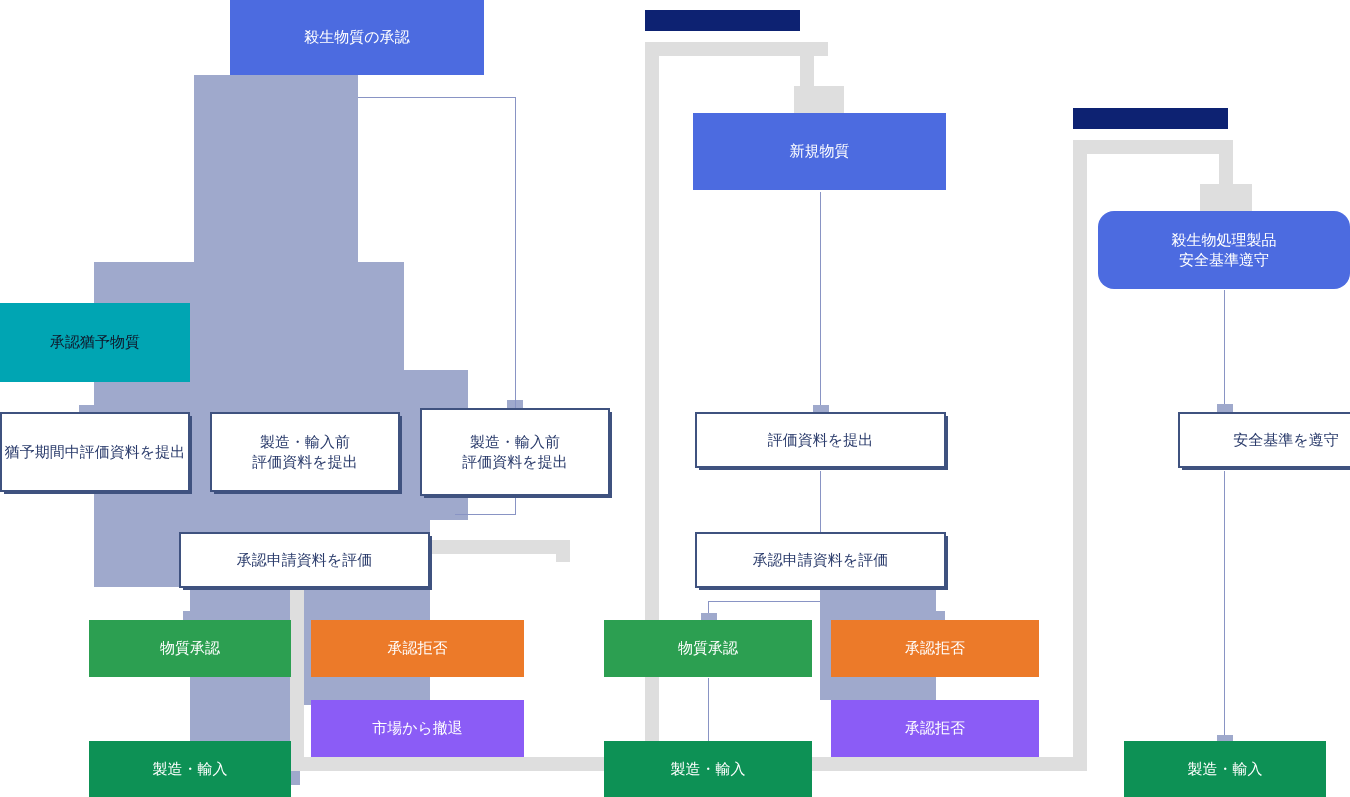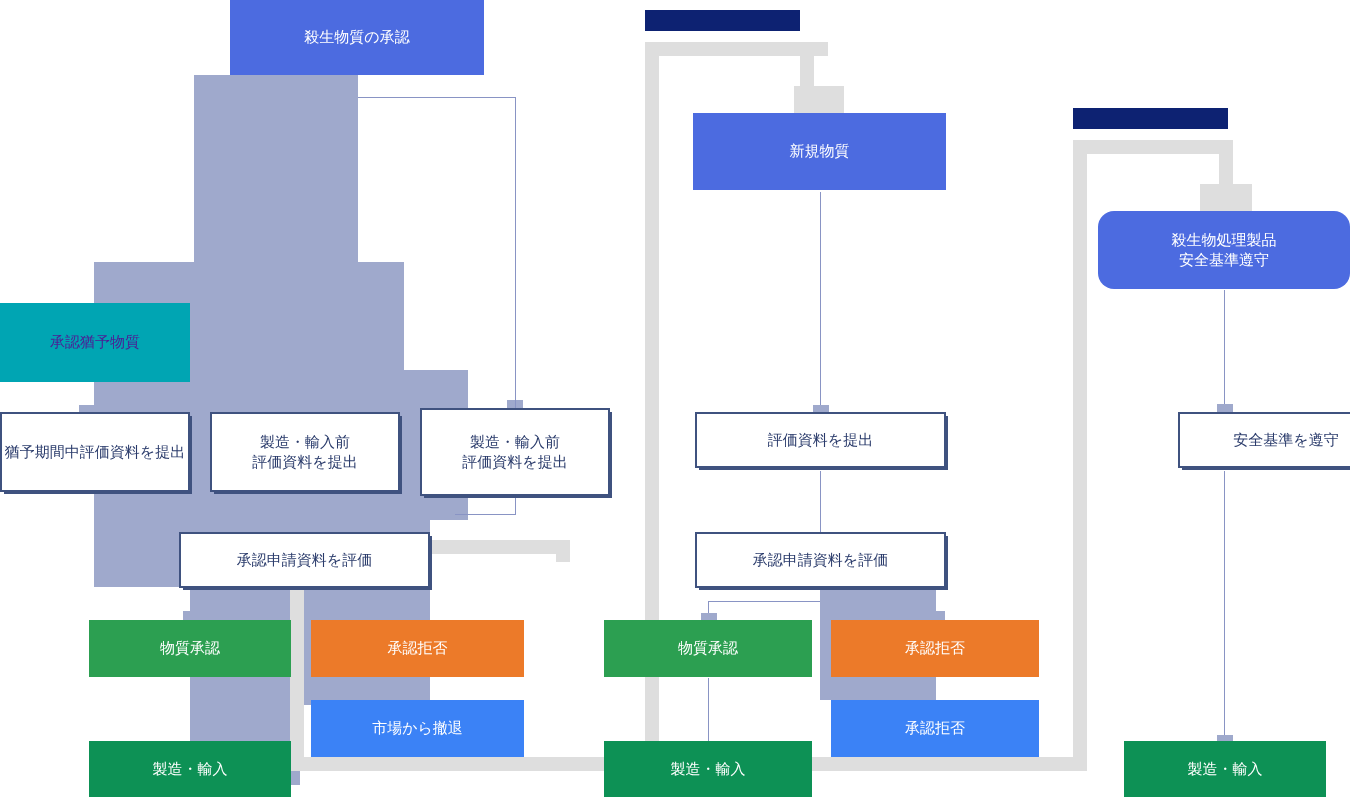--- a/index.html
+++ b/index.html
@@ -6,25 +6,25 @@
   body{font-family:"Liberation Sans","DejaVu Sans",sans-serif;}
   #stage{position:relative;width:1350px;height:797px;overflow:hidden;background:#fff;padding-left:42px;}
 
   
   .node{position:absolute;box-sizing:border-box;display:flex;align-items:center;
         justify-content:center;text-align:center;line-height:1.35;}
 
   
   .n-blue   {background:#4C6BE0;color:#ffffff;font-size:15px;}
   .n-pale   {background:#F2F6FE;color:#2E5BE0;font-size:15px;}
-  .n-teal   {background:#00A5B3;color:#4c1d95;font-size:15px;}
+  .n-teal   {background:#00A5B3;color:#0f172a;font-size:15px;}
   .n-green  {background:#2C9F51;color:#ffffff;font-size:15px;}
   .n-green2 {background:#0D9155;color:#ffffff;font-size:15px;}
   .n-orange {background:#EC7A29;color:#ffffff;font-size:15px;}
-  .n-pink   {background:#3b82f6;color:#ffffff;font-size:15px;}
+  .n-pink   {background:#8b5cf6;color:#ffffff;font-size:15px;}
   .n-white  {background:#ffffff;color:#2A3B6B;font-size:15px;
              border:2px solid #3F527F;box-shadow:3px 3px 0 -1px #3F527F;}
   .n-navybar{background:#0D2272;}
 
   
   .peri{position:absolute;background:#9FA9CC;}
   
   .grey{position:absolute;background:#DEDEDE;}
   
   .tline{position:absolute;background:#8994C4;}

